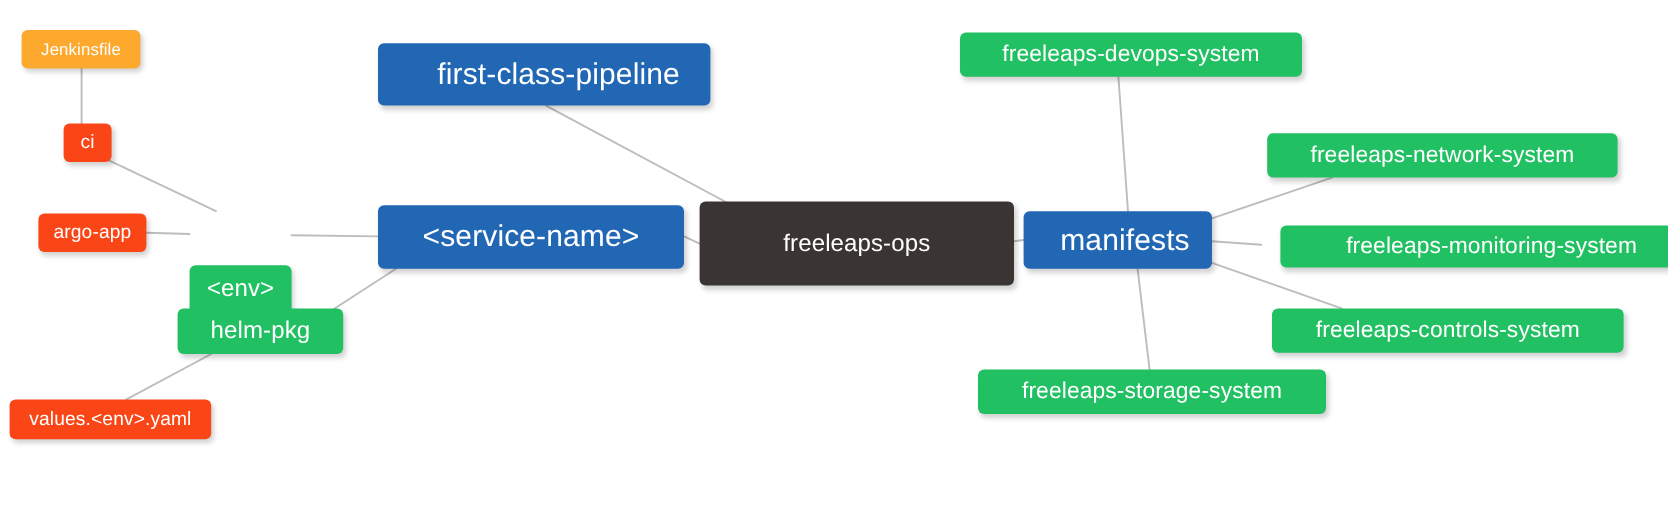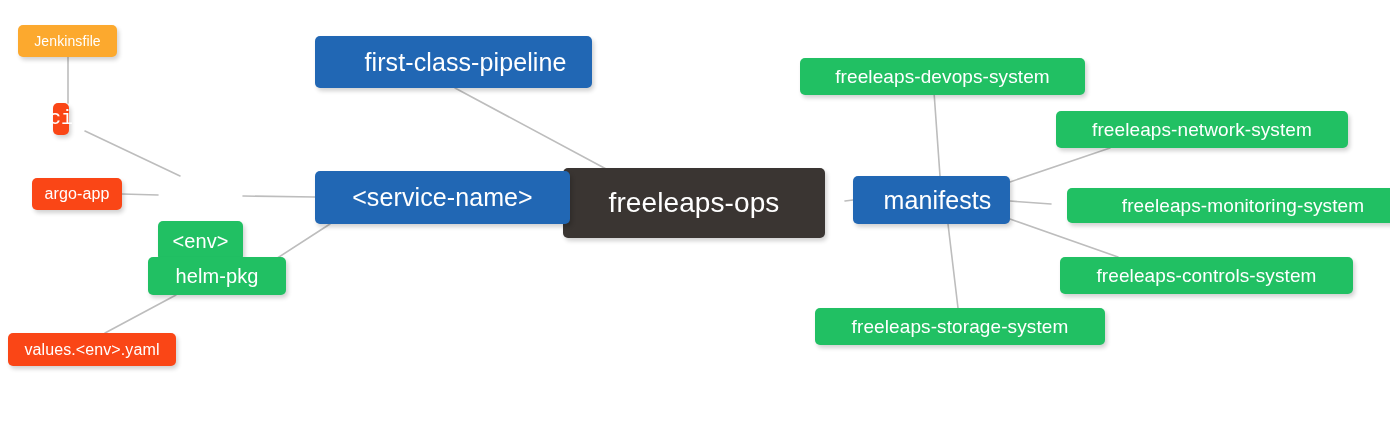--- a/index.html
+++ b/index.html
@@ -61,29 +61,29 @@
       <polyline points="158,195 122,194" fill="none" stroke="#bdbdbd" stroke-width="1.6" stroke-linecap="round"></polyline>
       <polyline points="68,103 68,57" fill="none" stroke="#bdbdbd" stroke-width="1.6" stroke-linecap="round"></polyline>
       <polyline points="176,295 105,333" fill="none" stroke="#bdbdbd" stroke-width="1.6" stroke-linecap="round"></polyline>
       <polyline points="940,176 932,64" fill="none" stroke="#bdbdbd" stroke-width="1.6" stroke-linecap="round"></polyline>
       <polyline points="1010,182 1110,148" fill="none" stroke="#bdbdbd" stroke-width="1.6" stroke-linecap="round"></polyline>
       <polyline points="1010,201 1051,204" fill="none" stroke="#bdbdbd" stroke-width="1.6" stroke-linecap="round"></polyline>
       <polyline points="1010,219 1118,257" fill="none" stroke="#bdbdbd" stroke-width="1.6" stroke-linecap="round"></polyline>
       <polyline points="948,224 958,308" fill="none" stroke="#bdbdbd" stroke-width="1.6" stroke-linecap="round"></polyline>
     </svg>
   <div id="nodes">
-      <div class="node root" style="left: 563px; top: 168px; width: 262px; height: 70px; font-size: 28px;">freeleaps-ops</div>
+      <div class="node root" style="left: 583px; top: 168px; width: 262px; height: 70px; font-size: 20px;">freeleaps-ops</div>
       <div class="node blue" style="left: 315px; top: 171px; width: 255px; height: 53px; font-size: 25px;">&lt;service-name&gt;</div>
       <div class="node blue" style="left: 315px; top: 36px; width: 277px; height: 52px; font-size: 25px; padding-left: 24px;">first-class-pipeline</div>
       <div class="node blue" style="left: 853px; top: 176px; width: 157px; height: 48px; font-size: 25px; padding-left: 12px;">manifests</div>
       <div class="node green" style="left: 158px; top: 176px; width: 85px; height: 40px; font-size: 20px; margin-top: 45px;">&lt;env&gt;</div>
       <div class="node green" style="left: 148px; top: 257px; width: 138px; height: 38px; font-size: 20px;">helm-pkg</div>
-      <div class="node green" style="left: 800px; top: 27px; width: 285px; height: 37px; font-size: 19px; margin-top: 31px;">freeleaps-devops-system</div>
+      <div class="node green" style="left: 800px; top: 27px; width: 285px; height: 37px; font-size: 19px;">freeleaps-devops-system</div>
       <div class="node green" style="left: 1056px; top: 111px; width: 292px; height: 37px; font-size: 19px;">freeleaps-network-system</div>
       <div class="node green" style="left: 1067px; top: 188px; width: 352px; height: 35px; font-size: 19px;">freeleaps-monitoring-system</div>
       <div class="node green" style="left: 1060px; top: 257px; width: 293px; height: 37px; font-size: 19px;">freeleaps-controls-system</div>
       <div class="node green" style="left: 815px; top: 308px; width: 290px; height: 37px; font-size: 19px;">freeleaps-storage-system</div>
       <div class="node orange" style="left: 18px; top: 25px; width: 99px; height: 32px; font-size: 14px;">Jenkinsfile</div>
-      <div class="node red" style="left: 53px; top: 103px; width: 16px; height: 32px; font-size: 20px; font-family: Liberation Mono, monospace;">ci</div>
+      <div class="node red" style="left: 53px; top: 103px; width: 40px; height: 32px; font-size: 16px;">ci</div>
       <div class="node red" style="left: 32px; top: 178px; width: 90px; height: 32px; font-size: 16px;">argo-app</div>
       <div class="node red" style="left: 8px; top: 333px; width: 168px; height: 33px; font-size: 16px;">values.&lt;env&gt;.yaml</div>
     </div>
 </div>
 
 </body></html>

